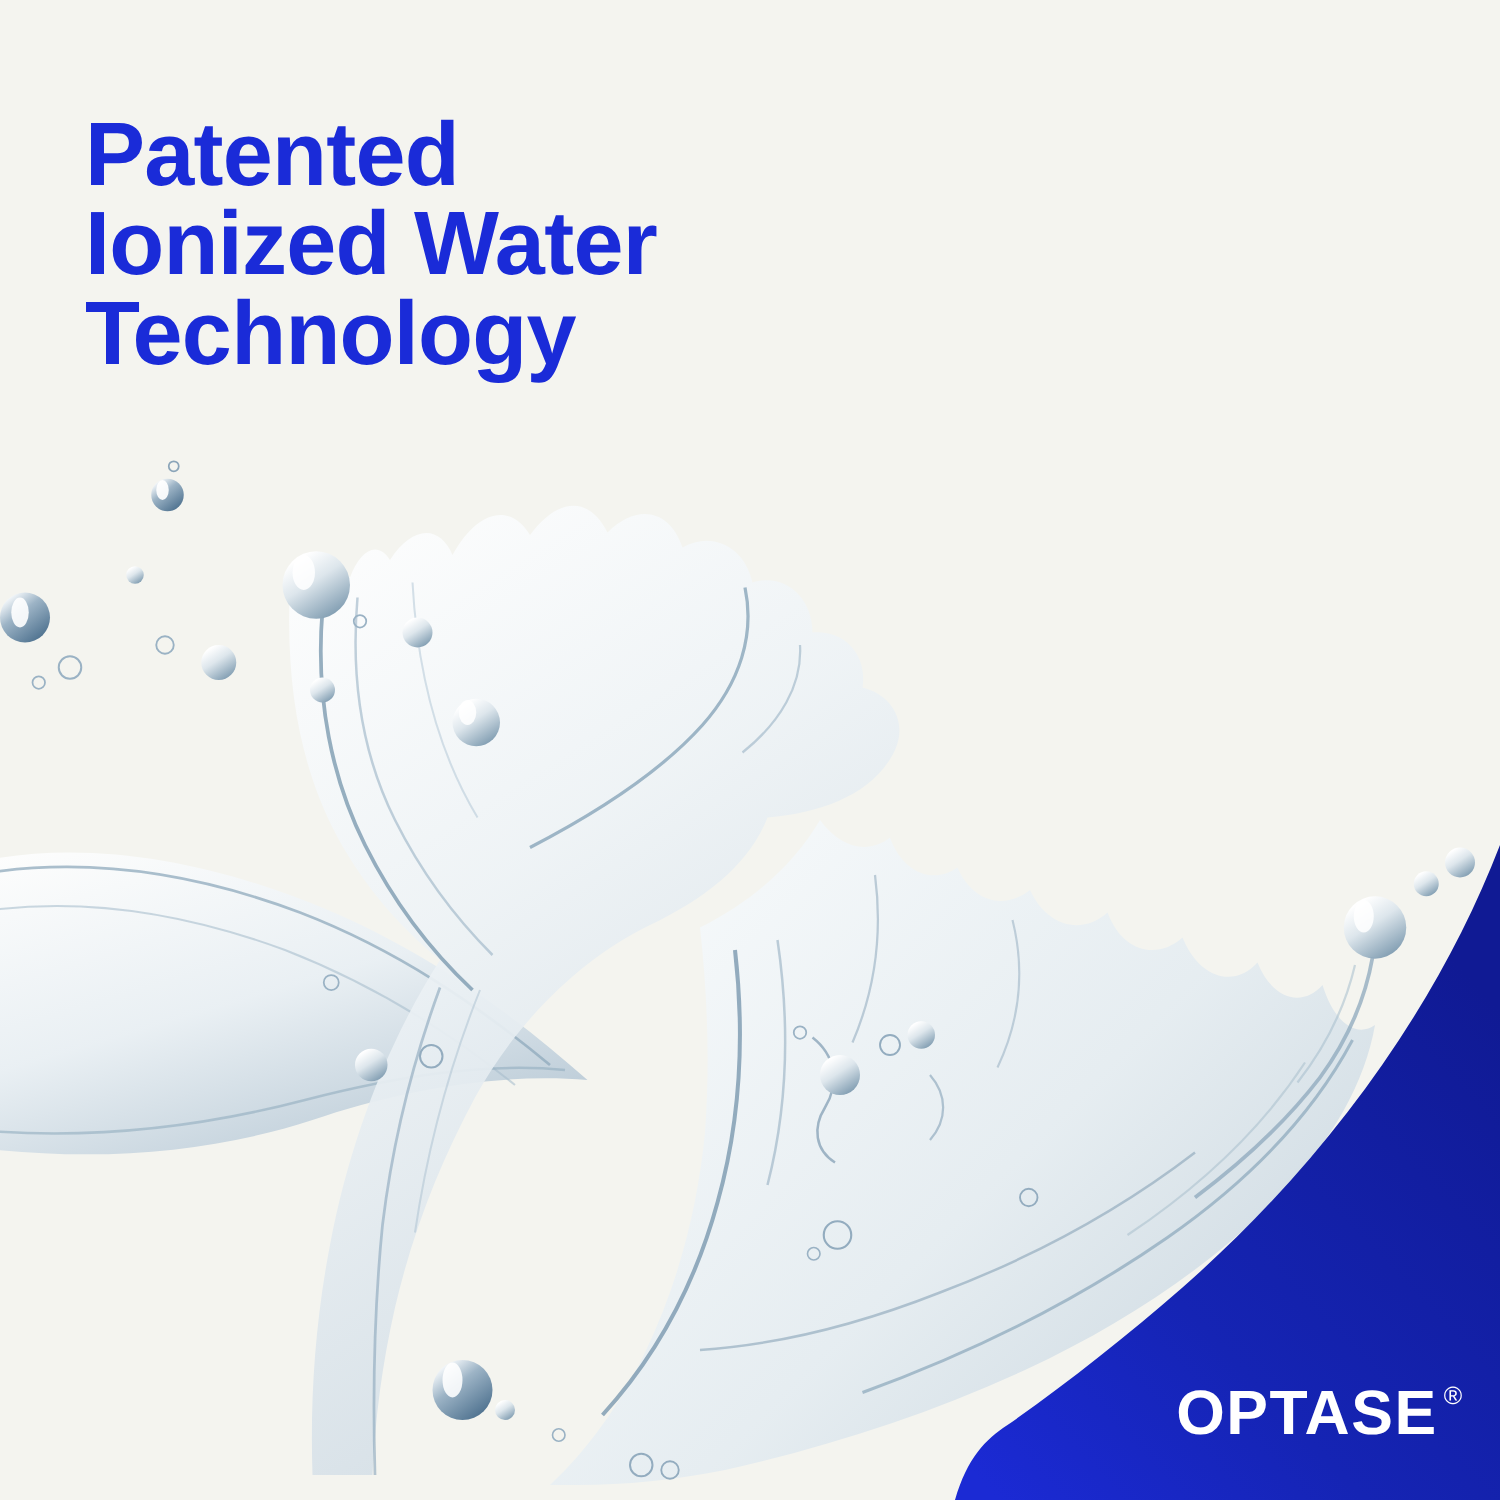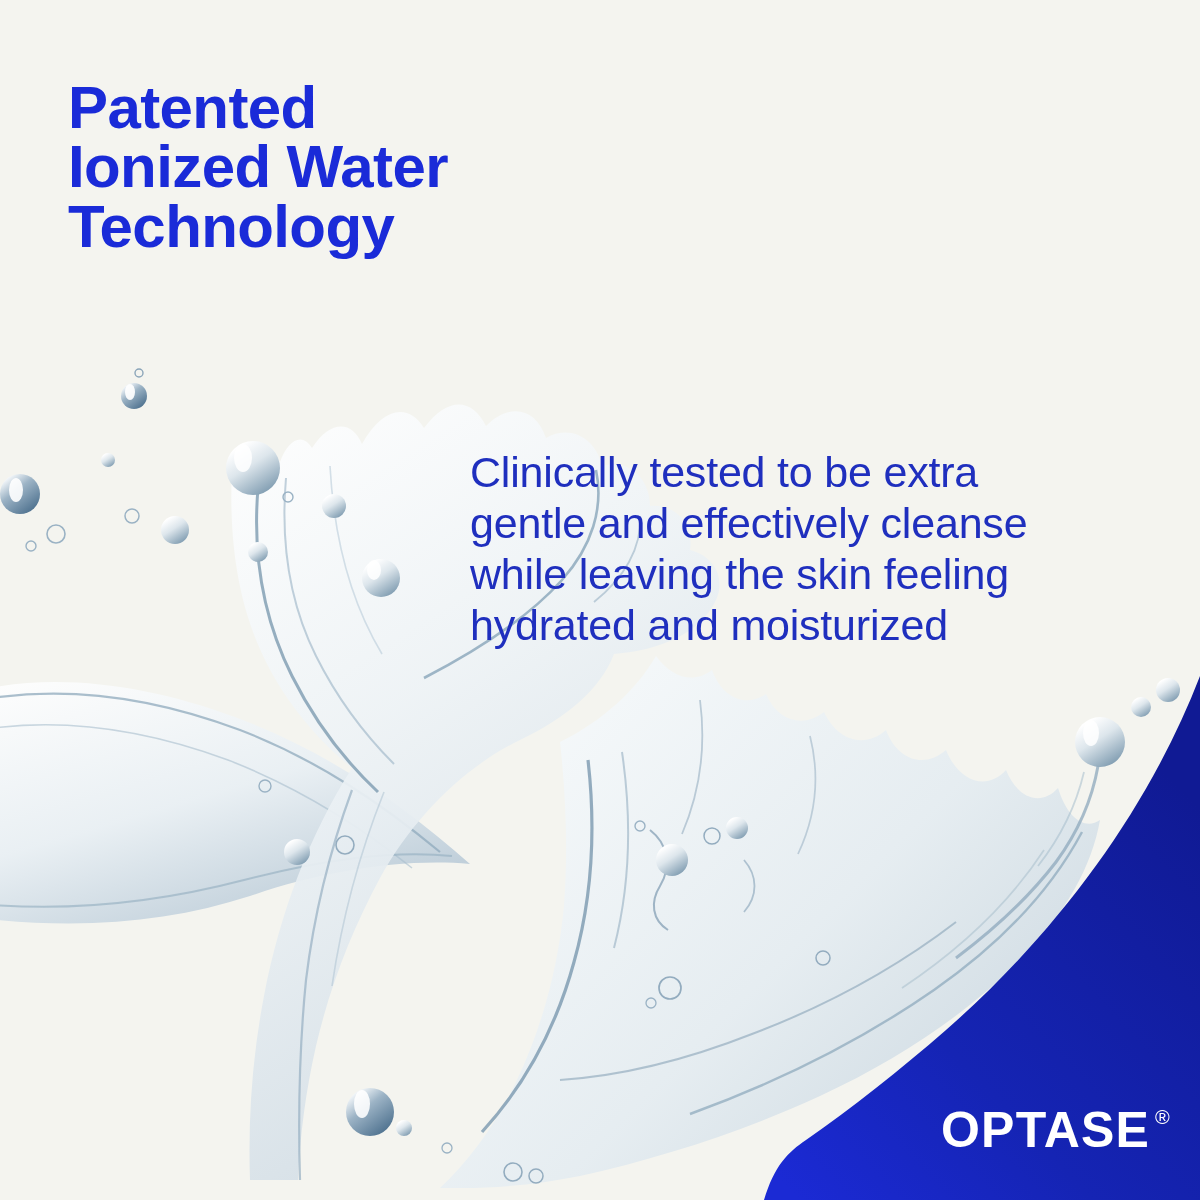--- a/index.html
+++ b/index.html
@@ -33,24 +33,24 @@
     top: 0;
     width: 1200px;
     height: 1200px;
     pointer-events: none;
   }
 
   
   #headline {
     position: absolute;
     left: 68px;
-    top: 78px;
+    top: 89px;
     width: 720px;
     margin: 0;
-    font-size: 60px;
+    font-size: 72px;
     line-height: 0.99;
     font-weight: 700;
     letter-spacing: -0.6px;
     color: #1a2bd8;
     white-space: pre-line;
   }
 
   #subcopy {
     position: absolute;
     left: 470px;
@@ -221,23 +221,19 @@
       </linearGradient>
     </defs>
     <path d="M1200,676 C 1150,806 1060,930 946,1030 C 900,1070 852,1108 806,1140
              C 788,1152 774,1166 764,1200 L 1200,1200 Z" fill="url(#cornerGrad)"></path>
   </svg>
 
   <h1 id="headline">Patented
 Ionized Water
 Technology</h1>
 
-  <p id="subcopy">Clinically tested to be extra
-gentle and effectively cleanse
-while leaving the skin feeling
-hydrated and moisturized</p>
 
   <div id="brand-logo">
     <span class="wordmark">OPTASE</span>
     <span class="regmark">®</span>
   </div>
 
 </div>
 
 </body></html>

